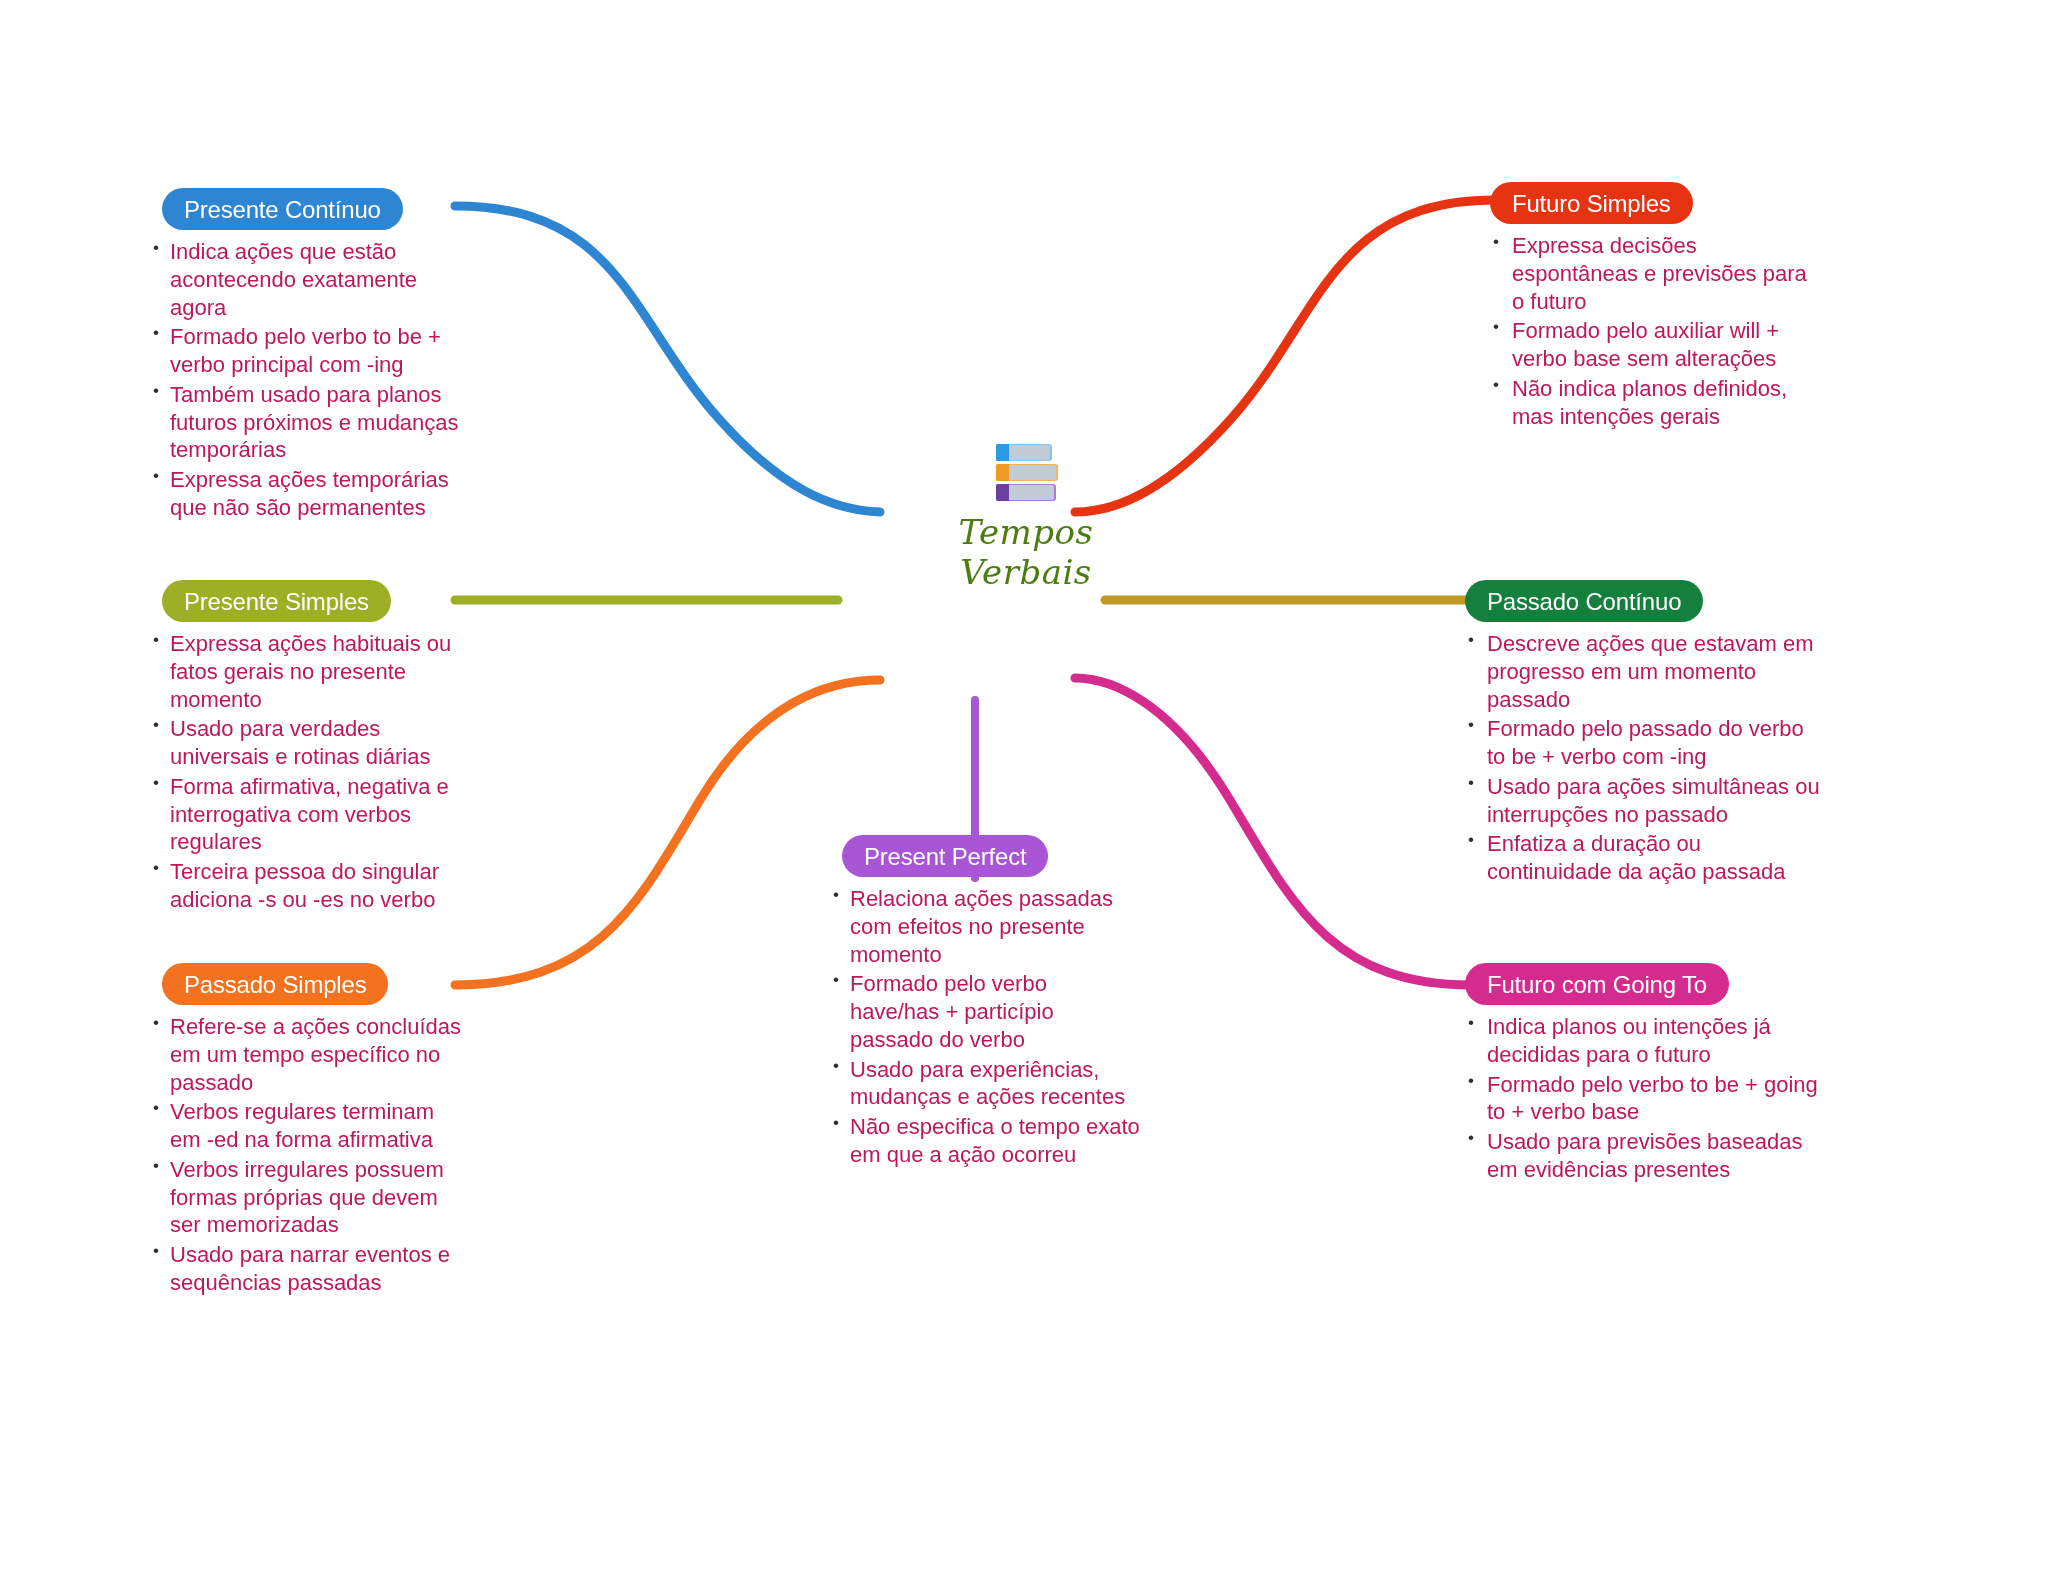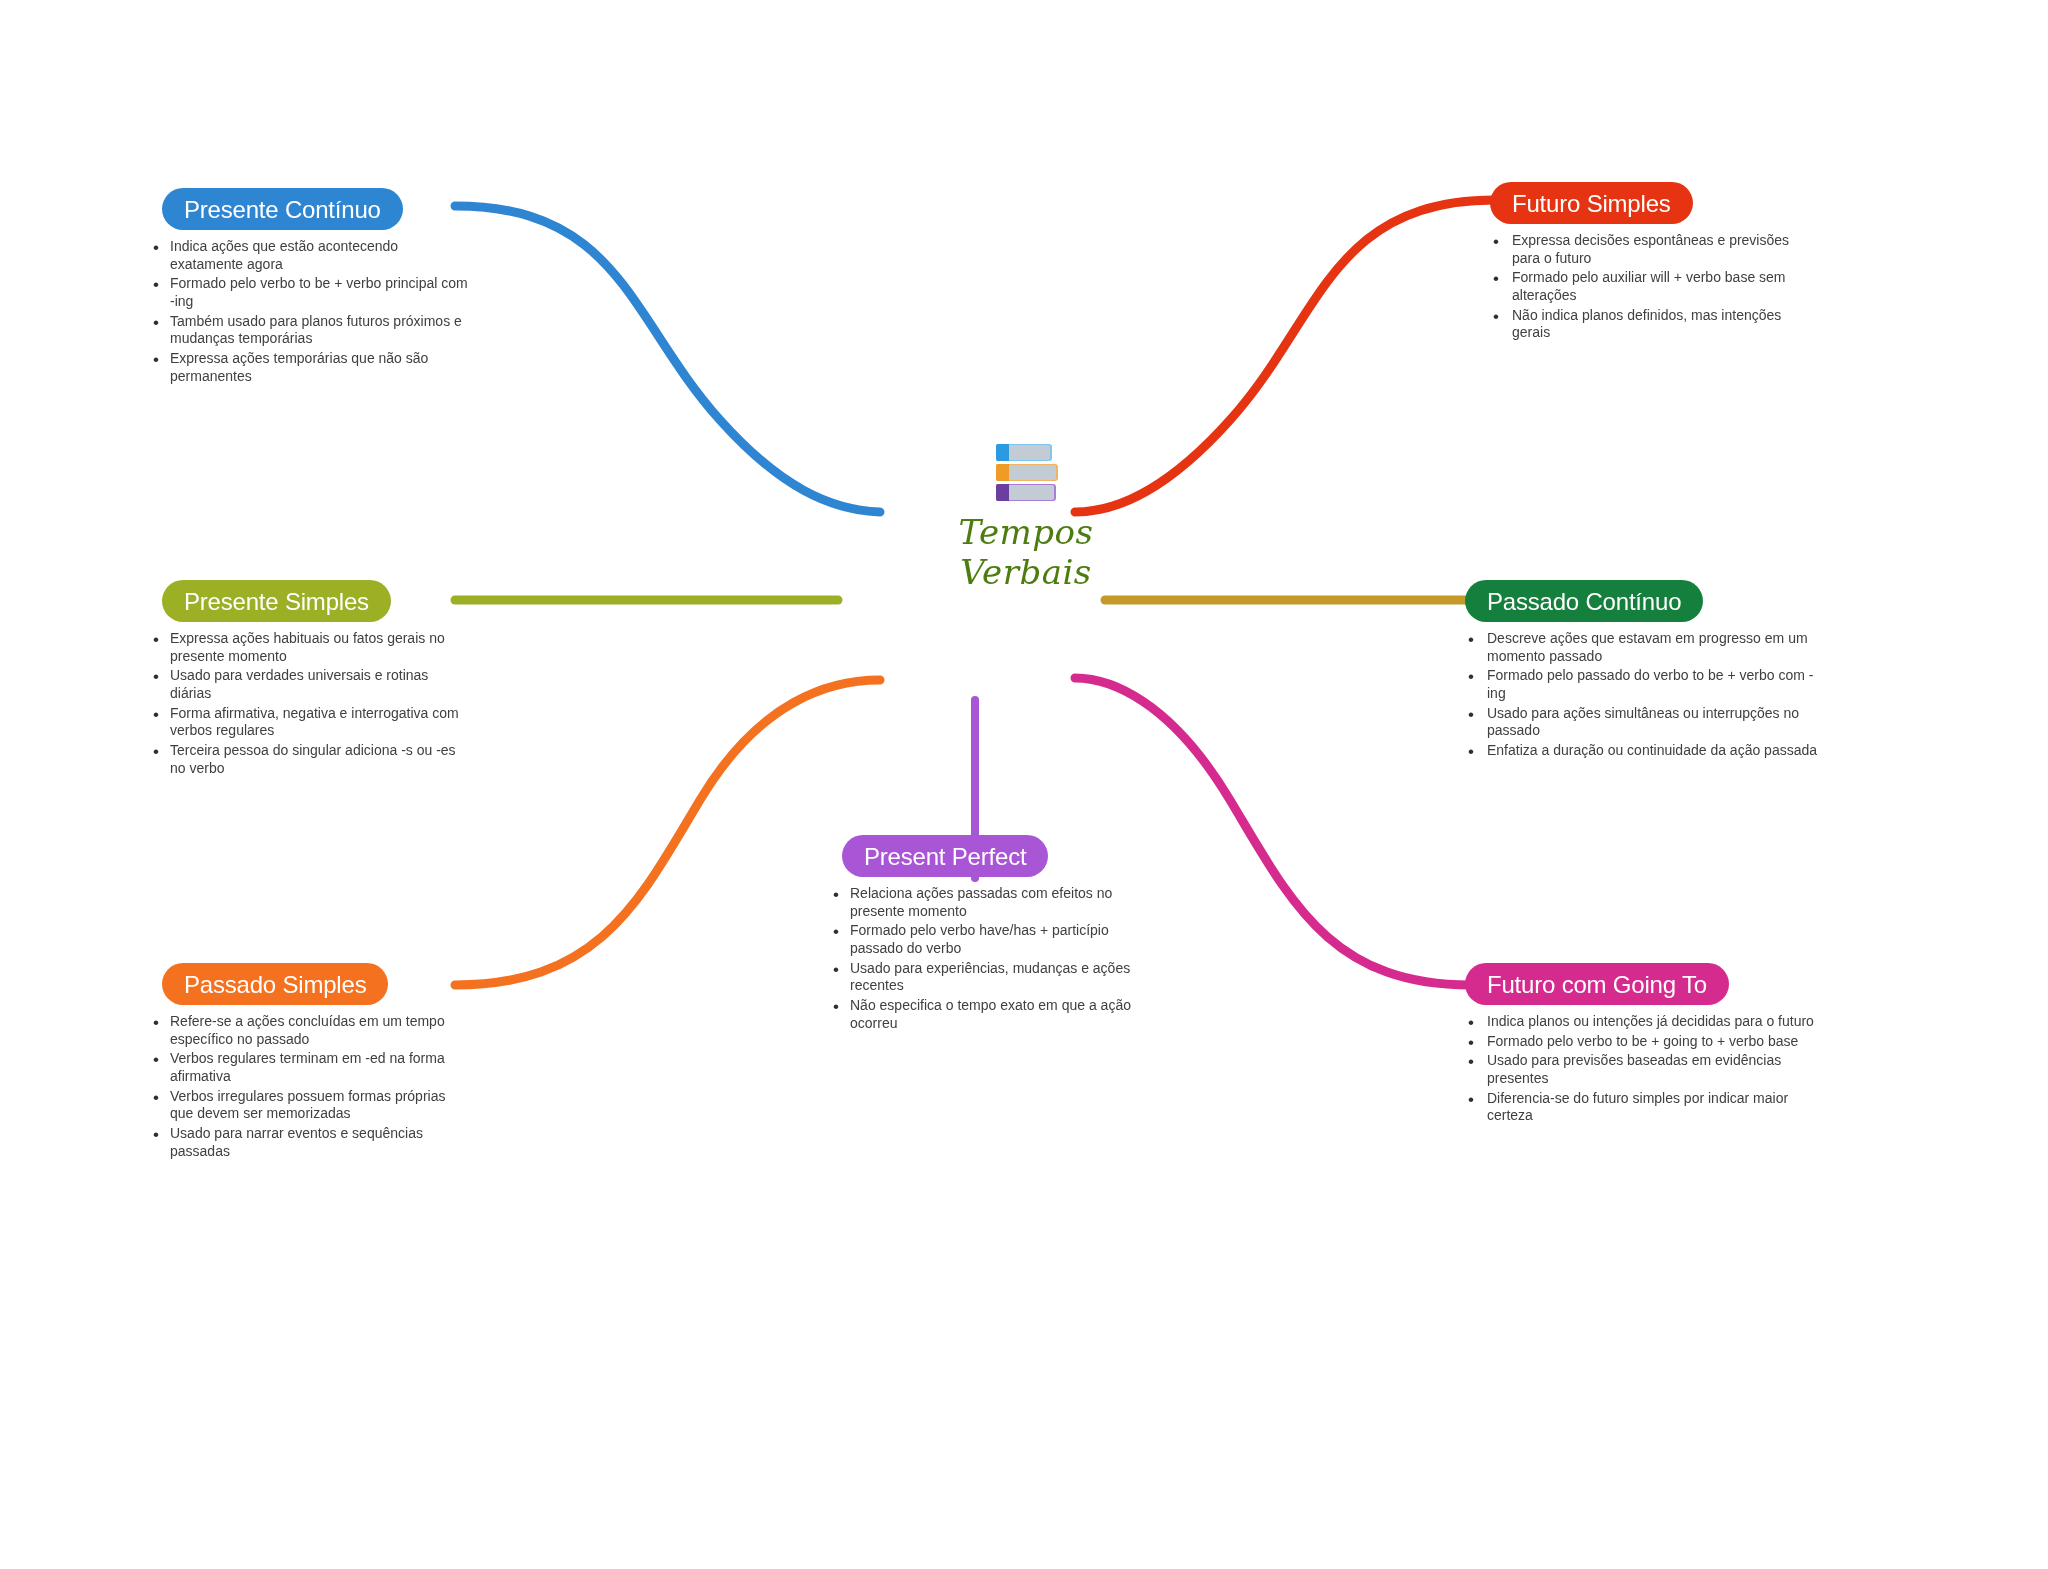--- a/index.html
+++ b/index.html
@@ -104,23 +104,23 @@
   .bullets {
     list-style: none;
     margin: 8px 0 0 0;
     padding: 0;
     text-align: left;
   }
   .bullets li {
     position: relative;
     padding-left: 20px;
     margin-bottom: 2px;
-    font-size: 14px;
+    font-size: 22px;
     line-height: 1.26;
-    color: #404040;
+    color: #be185d;
   }
   .bullets li::before {
     content: "\2022";
     position: absolute;
     left: 3px;
     top: -1px;
     font-size: 17px;
     color: #2f2f2f;
   }
 
@@ -236,21 +236,20 @@
       <li>Enfatiza a duração ou continuidade da ação passada</li>
     </ul>
   </div>
 
   <div class="branch b-futuro-going-to">
     <div class="branch-pill" style="background-color: rgb(214, 43, 142);">Futuro com Going To</div>
     <ul class="bullets">
       <li>Indica planos ou intenções já decididas para o futuro</li>
       <li>Formado pelo verbo to be + going to + verbo base</li>
       <li>Usado para previsões baseadas em evidências presentes</li>
-      <li>Diferencia-se do futuro simples por indicar maior certeza</li>
     </ul>
   </div>
 
   <div class="branch b-present-perfect">
     <div class="branch-pill" style="background-color: rgb(168, 85, 214);">Present Perfect</div>
     <ul class="bullets">
       <li>Relaciona ações passadas com efeitos no presente momento</li>
       <li>Formado pelo verbo have/has + particípio passado do verbo</li>
       <li>Usado para experiências, mudanças e ações recentes</li>
       <li>Não especifica o tempo exato em que a ação ocorreu</li>

